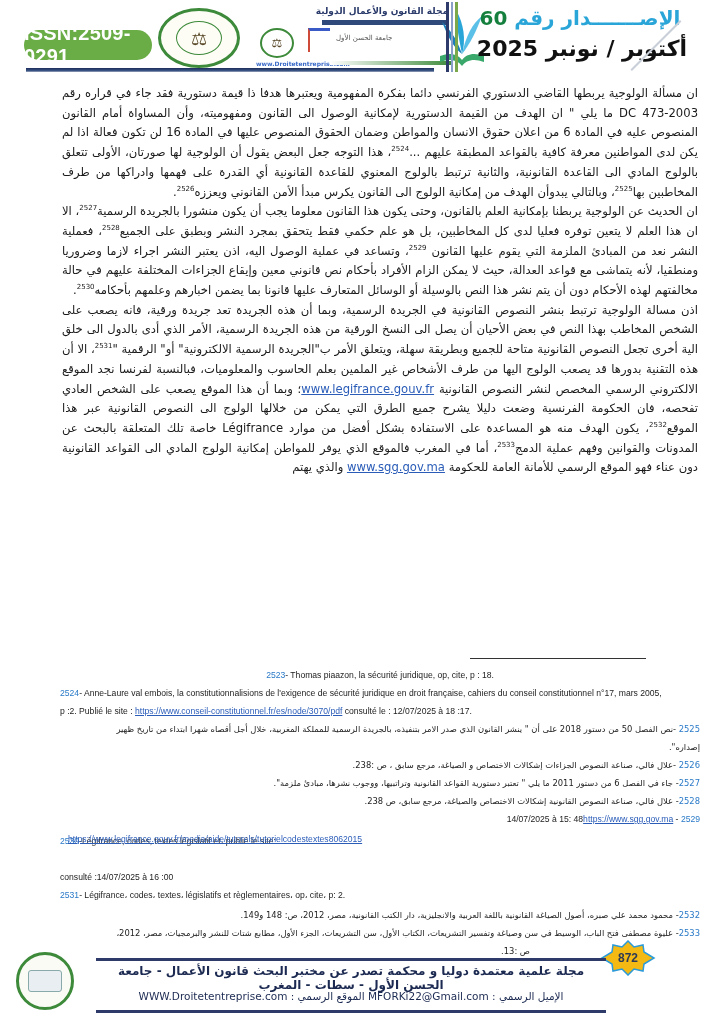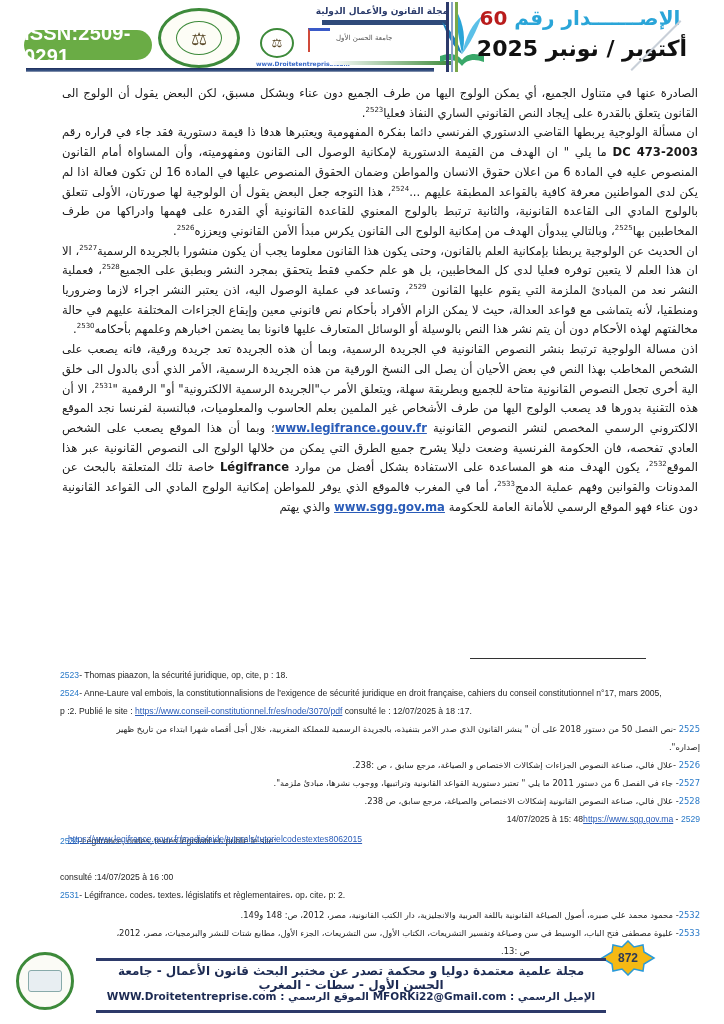--- a/index.html
+++ b/index.html
@@ -28,59 +28,59 @@
   .journal-banner .uni-name { position: absolute; left: 80px; top: 28px; font-size: 7px; color: #555; direction: rtl; }
   .journal-banner .site { position: absolute; left: 0; top: 54px; font-size: 6px; color: #3a6ac8; font-weight: bold; }
   .journal-banner .green-swoosh { position: absolute; left: 74px; top: 55px; width: 122px; height: 4px; background: linear-gradient(90deg, #fff, #3d8a3a); }
   .book-logo { position: absolute; left: 438px; top: 6px; width: 48px; height: 62px; }
   .divider-bars { position: absolute; left: 446px; top: 2px; width: 12px; height: 70px; display: flex; gap: 2px; }
   .divider-bars span { display: block; width: 3px; height: 100%; }
   .issue-line {
     position: absolute; left: 470px; top: 6px; width: 220px; text-align: center; direction: rtl;
     font-size: 20px; font-weight: bold; color: #2aa5d8; font-family: "DejaVu Sans", sans-serif;
   }
-  .issue-line .num { color: #b91c1c; }
+  .issue-line .num { color: #15803d; }
   .date-line {
     position: absolute; left: 462px; top: 36px; width: 240px; text-align: center; direction: rtl;
     font-size: 22px; font-weight: bold; color: #111;
   }
   .diag-line { position: absolute; left: 680px; top: 20px; width: 2px; height: 70px; background: #c8cfd8; transform: rotate(45deg); transform-origin: top left; }
   .header-rule { position: absolute; left: 26px; top: 68px; width: 408px; height: 4px; background: linear-gradient(#1c2c5a, #3d5a8a); border-bottom: 1px solid #7a8aa8; }
 
   
   .body-text {
     position: absolute; left: 62px; top: 84px; width: 636px;
     direction: rtl; text-align: justify; text-align-last: right;
     font-size: 11.6px; line-height: 19.7px; color: #1a1a1a;
   }
   .body-text p { margin: 0; }
   .body-text sup { font-size: 7px; vertical-align: super; line-height: 0; }
   .body-text a, .fn a { color: #2a5cb8; text-decoration: underline; }
-  .ltr { direction: ltr; unicode-bidi: embed; font-weight: bold; }
+  .ltr { direction: ltr; unicode-bidi: embed; }
 
   .fn-rule { position: absolute; left: 470px; top: 658px; width: 176px; height: 1px; background: #333; }
 
   
   .fn-ltr {
     position: absolute; left: 60px; width: 640px; direction: ltr; text-align: left;
     font-family: "Liberation Sans", sans-serif; font-size: 8.6px; line-height: 18px; color: #222;
   }
   .fn-rtl {
     position: absolute; left: 60px; width: 640px; direction: rtl; text-align: right;
     font-size: 8.4px; line-height: 18px; color: #222;
   }
   .fn-num { color: #2a7ac8; }
 
   
   .page-badge { position: absolute; left: 600px; top: 940px; width: 56px; height: 36px; }
   .page-badge svg { position: absolute; left: 0; top: 0; }
   .page-badge .pnum { position: absolute; left: 0; top: 0; width: 56px; height: 36px; display: flex; align-items: center; justify-content: center; font-size: 12px; font-weight: bold; color: #2d3a56; font-family: "Liberation Sans", sans-serif; }
   .footer-rule { position: absolute; left: 96px; width: 510px; height: 3px; background: #2d3a6a; }
   .footer-line1 { position: absolute; left: 96px; top: 964px; width: 510px; text-align: center; direction: rtl; font-size: 12px; font-weight: bold; color: #1c2a52; }
-  .footer-line2 { position: absolute; left: 96px; top: 990px; width: 510px; text-align: center; direction: rtl; font-size: 10.5px; font-weight: bold; color: #1c2a52; }
+  .footer-line2 { position: absolute; left: 96px; top: 990px; width: 510px; text-align: center; direction: rtl; font-size: 10.5px; font-weight: normal; color: #1c2a52; }
   .footer-seal { position: absolute; left: 16px; top: 952px; width: 58px; height: 58px; border-radius: 50%; border: 3px solid #3d8a3a; background: #fbfbf6; display:flex; align-items:center; justify-content:center; }
   .footer-seal .inner { width: 34px; height: 22px; border: 1px solid #8aa; background: #e8eef2; border-radius: 3px; }
 </style>
 </head>
 <body>
 
 <div class="header">
   <div class="issn-pill">ISSN:2509-0291</div>
 
   <div class="lab-seal">
@@ -114,36 +114,33 @@
     <span>الإصـــــــدار رقم</span>
     <span class="num">60</span>
   </div>
   <div class="date-line">أكتوبر / نونبر 2025</div>
   <div class="diag-line"></div>
   <div class="header-rule"></div>
 </div>
 
 <div class="body-text">
   <p>
-    <span>الصادرة عنها في متناول الجميع، أي يمكن الولوج اليها من طرف الجميع دون عناء وبشكل مسبق، لكن البعض يقول أن الولوج الى القانون يتعلق بالقدرة على إيجاد النص القانوني الساري النفاذ فعليا</span><sup>2523</sup>.
-  </p>
-  <p>
     <span>ان مسألة الولوجية يربطها القاضي الدستوري الفرنسي دائما بفكرة المفهومية ويعتبرها هدفا ذا قيمة دستورية فقد جاء في قراره رقم </span><span class="ltr">DC 473-2003</span><span> ما يلي " ان الهدف من القيمة الدستورية لإمكانية الوصول الى القانون ومفهوميته، وأن المساواة أمام القانون المنصوص عليه في المادة 6 من اعلان حقوق الانسان والمواطن وضمان الحقوق المنصوص عليها في المادة 16 لن تكون فعالة اذا لم يكن لدى المواطنين معرفة كافية بالقواعد المطبقة عليهم ...</span><sup>2524</sup><span>، هذا التوجه جعل البعض يقول أن الولوجية لها صورتان، الأولى تتعلق بالولوج المادي الى القاعدة القانونية، والثانية ترتبط بالولوج المعنوي للقاعدة القانونية أي القدرة على فهمها وادراكها من طرف المخاطبين بها</span><sup>2525</sup><span>، وبالتالي يبدوأن الهدف من إمكانية الولوج الى القانون يكرس مبدأ الأمن القانوني ويعززه</span><sup>2526</sup>.
   </p>
   <p>
     <span>ان الحديث عن الولوجية يربطنا بإمكانية العلم بالقانون، وحتى يكون هذا القانون معلوما يجب أن يكون منشورا بالجريدة الرسمية</span><sup>2527</sup><span>، الا ان هذا العلم لا يتعين توفره فعليا لدى كل المخاطبين، بل هو علم حكمي فقط يتحقق بمجرد النشر وبطبق على الجميع</span><sup>2528</sup><span>، فعملية النشر نعد من المبادئ الملزمة التي يقوم عليها القانون </span><sup>2529</sup><span>، وتساعد في عملية الوصول اليه، اذن يعتبر النشر اجراء لازما وضروريا ومنطقيا، لأنه يتماشى مع قواعد العدالة، حيث لا يمكن الزام الأفراد بأحكام نص قانوني معين وإيقاع الجزاءات المختلفة عليهم في حالة مخالفتهم لهذه الأحكام دون أن يتم نشر هذا النص بالوسيلة أو الوسائل المتعارف عليها قانونا بما يضمن اخبارهم وعلمهم بأحكامه</span><sup>2530</sup>.
   </p>
   <p>
     <span>اذن مسالة الولوجية ترتبط بنشر النصوص القانونية في الجريدة الرسمية، وبما أن هذه الجريدة تعد جريدة ورقية، فانه يصعب على الشخص المخاطب بهذا النص في بعض الأحيان أن يصل الى النسخ الورقية من هذه الجريدة الرسمية، الأمر الذي أدى بالدول الى خلق الية أخرى تجعل النصوص القانونية متاحة للجميع وبطريقة سهلة، ويتعلق الأمر ب"الجريدة الرسمية الالكترونية" أو" الرقمية "</span><sup>2531</sup><span>، الا أن هذه التقنية بدورها قد يصعب الولوج اليها من طرف الأشخاص غير الملمين بعلم الحاسوب والمعلوميات، فبالنسبة لفرنسا نجد الموقع الالكتروني الرسمي المخصص لنشر النصوص القانونية  </span><a class="ltr">www.legifrance.gouv.fr</a><span>؛ وبما أن هذا الموقع يصعب على الشخص العادي تفحصه، فان الحكومة الفرنسية وضعت دليلا يشرح جميع الطرق التي يمكن من خلالها الولوج الى النصوص القانونية عبر هذا الموقع</span><sup>2532</sup><span>، يكون الهدف منه هو المساعدة على الاستفادة بشكل أفضل من موارد </span><span class="ltr">Légifrance</span><span> خاصة تلك المتعلقة بالبحث عن المدونات والقوانين وفهم عملية الدمج</span><sup>2533</sup><span>، أما في المغرب فالموقع الذي يوفر للمواطن إمكانية الولوج المادي الى القواعد القانونية دون عناء فهو الموقع الرسمي للأمانة العامة للحكومة  </span><a class="ltr">www.sgg.gov.ma</a><span> والذي يهتم</span>
   </p>
 </div>
 
 <div class="fn-rule"></div>
 
-<div class="fn-ltr" style="top:666px;">
+<div class="fn-ltr" style="top:666px;text-align:center;">
   <span class="fn-num">2523</span><span>- Thomas piaazon, la sécurité juridique, op, cite, p : 18.</span>
 </div>
 <div class="fn-ltr" style="top:684px;">
   <span class="fn-num">2524</span><span>- Anne-Laure val embois, la constitutionnalisions de l'exigence de sécurité juridique en droit française, cahiers du conseil constitutionnel n°17, mars 2005,</span>
 </div>
 <div class="fn-ltr" style="top:702px;">
   <span>p :2. Publié le site : </span><a class="fn-link" style="color:#2a5cb8;text-decoration:underline;">https://www.conseil-constitutionnel.fr/es/node/3070/pdf</a><span> consulté le : 12/07/2025 à 18 :17.</span>
 </div>
 <div class="fn-rtl" style="top:720px;">
   <span class="fn-num">2525</span><span> -نص الفصل 50 من دستور 2018 على أن " ينشر القانون الذي صدر الامر بتنفيذه، بالجريدة الرسمية للمملكة المغربية، خلال أجل أقصاه شهرا ابتداء من تاريخ ظهير</span>

